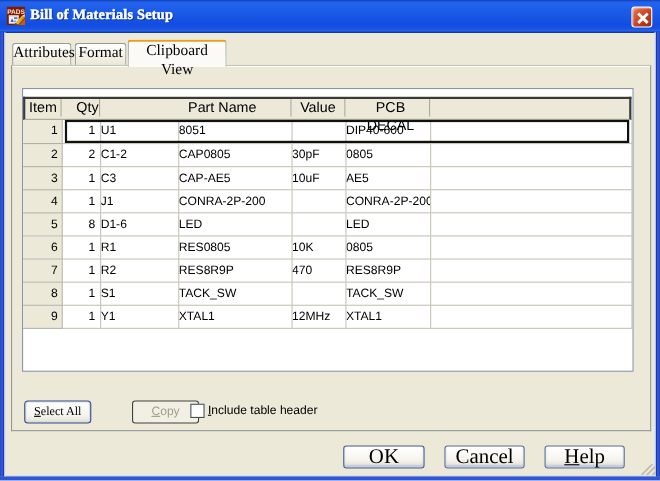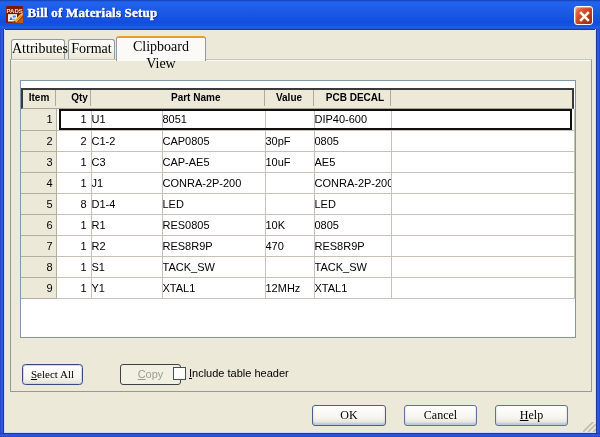--- a/index.html
+++ b/index.html
@@ -70,21 +70,21 @@
 .listbox {
   position:absolute; left:20px; top:80px; width:556px; height:258px;
   border:1px solid #8496ab; background:#fff; z-index:2;
 }
 
 
 .ghead {
   position:absolute; left:21px; top:88px; width:553px; height:21px;
   border:2px solid #3a3a3a; border-bottom:1px solid #a8a496;
   background:#ece9d8; z-index:4;
-  font-size:10px; color:#000;font-weight:bold;
+  font-size:13px; color:#000;
 }
 .ghead .hc { position:absolute; top:0; height:16px; line-height:16px; border-right:1px solid #aeab9d; }
 .ghead .hc:last-child { border-right:none; }
 
 
 .gbody { position:absolute; left:21px; top:109px; width:553px; z-index:3; font-size:11px; }
 .gtable { border-collapse:collapse; table-layout:fixed; width:553px; }
 .gtable td {
   height:21px; padding:0; font-size:11px; line-height:20px;
   border-right:1px solid #c6c3b6; border-bottom:1px solid #c6c3b6;
@@ -119,21 +119,21 @@
 }
 .chk { position:absolute; left:172.5px; top:367px; width:13px; height:13px;
   border:1.2px solid #42505c; background:#fdfdfa; z-index:3; }
 .chk-label { position:absolute; left:189px; top:367px; font-size:11px; z-index:3; }
 
 .btn-ok, .btn-cancel, .btn-help {
   position:absolute; top:405px; height:20.5px;
   border:1px solid #5f7297; border-radius:3px;
   background:linear-gradient(180deg,#ffffff 0%, #f6f5ef 60%, #eae8dc 85%, #d8d5c6 100%);
   box-shadow:inset 0 -2px 2px #bcc8e2;
-  font-family:"Liberation Serif", serif; font-size:12px; text-align:center; line-height:19px; z-index:3;
+  font-family:"Liberation Serif", serif; font-size:19px; text-align:center; line-height:19px; z-index:3;
 }
 .btn-ok { left:312px; width:74px; border:1px solid #49608e; }
 .btn-cancel { left:404px; width:73px; }
 .btn-help { left:495px; width:73px; }
 
 .grip { position:absolute; left:583px; top:422px; z-index:3; }
 </style>
 </head>
 <body>
 <div id="win">
@@ -227,21 +227,21 @@
             <td class="qty">1</td>
             <td class="lt">J1</td>
             <td class="lt">CONRA-2P-200</td>
             <td class="lt"></td>
             <td class="lt">CONRA-2P-200</td>
             <td></td>
           </tr>
       <tr>
             <td class="ih">5</td>
             <td class="qty">8</td>
-            <td class="lt">D1-4</td>
+            <td class="lt">D1-6</td>
             <td class="lt">LED</td>
             <td class="lt"></td>
             <td class="lt">LED</td>
             <td></td>
           </tr>
       <tr>
             <td class="ih">6</td>
             <td class="qty">1</td>
             <td class="lt">R1</td>
             <td class="lt">RES0805</td>

